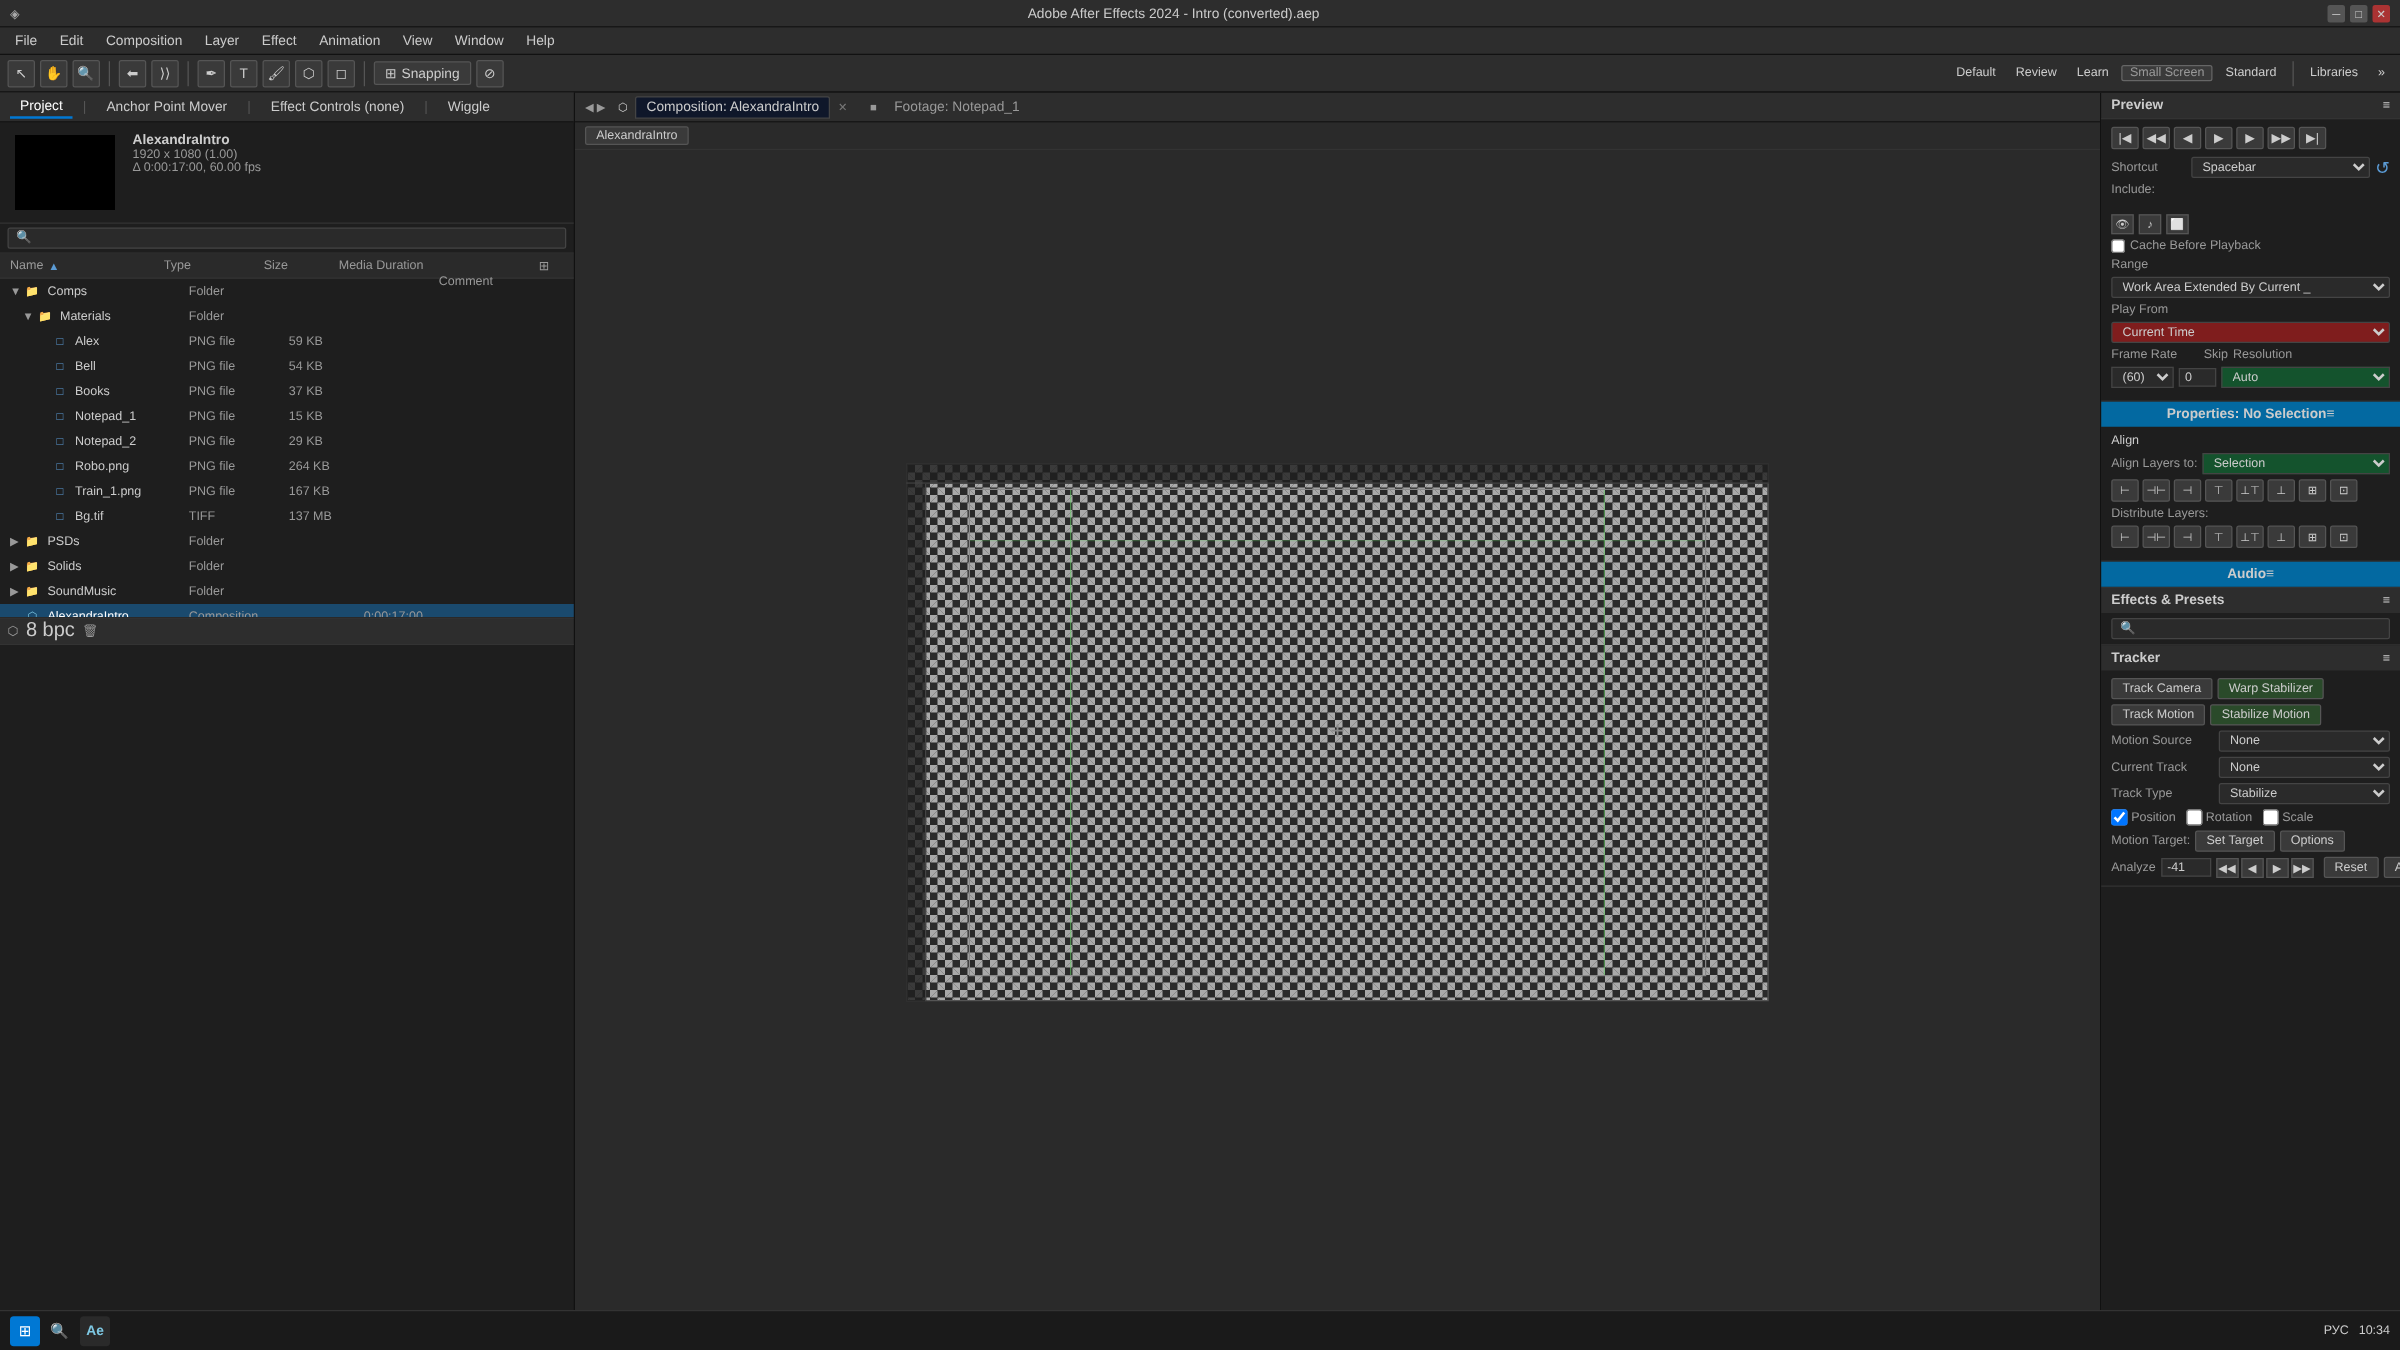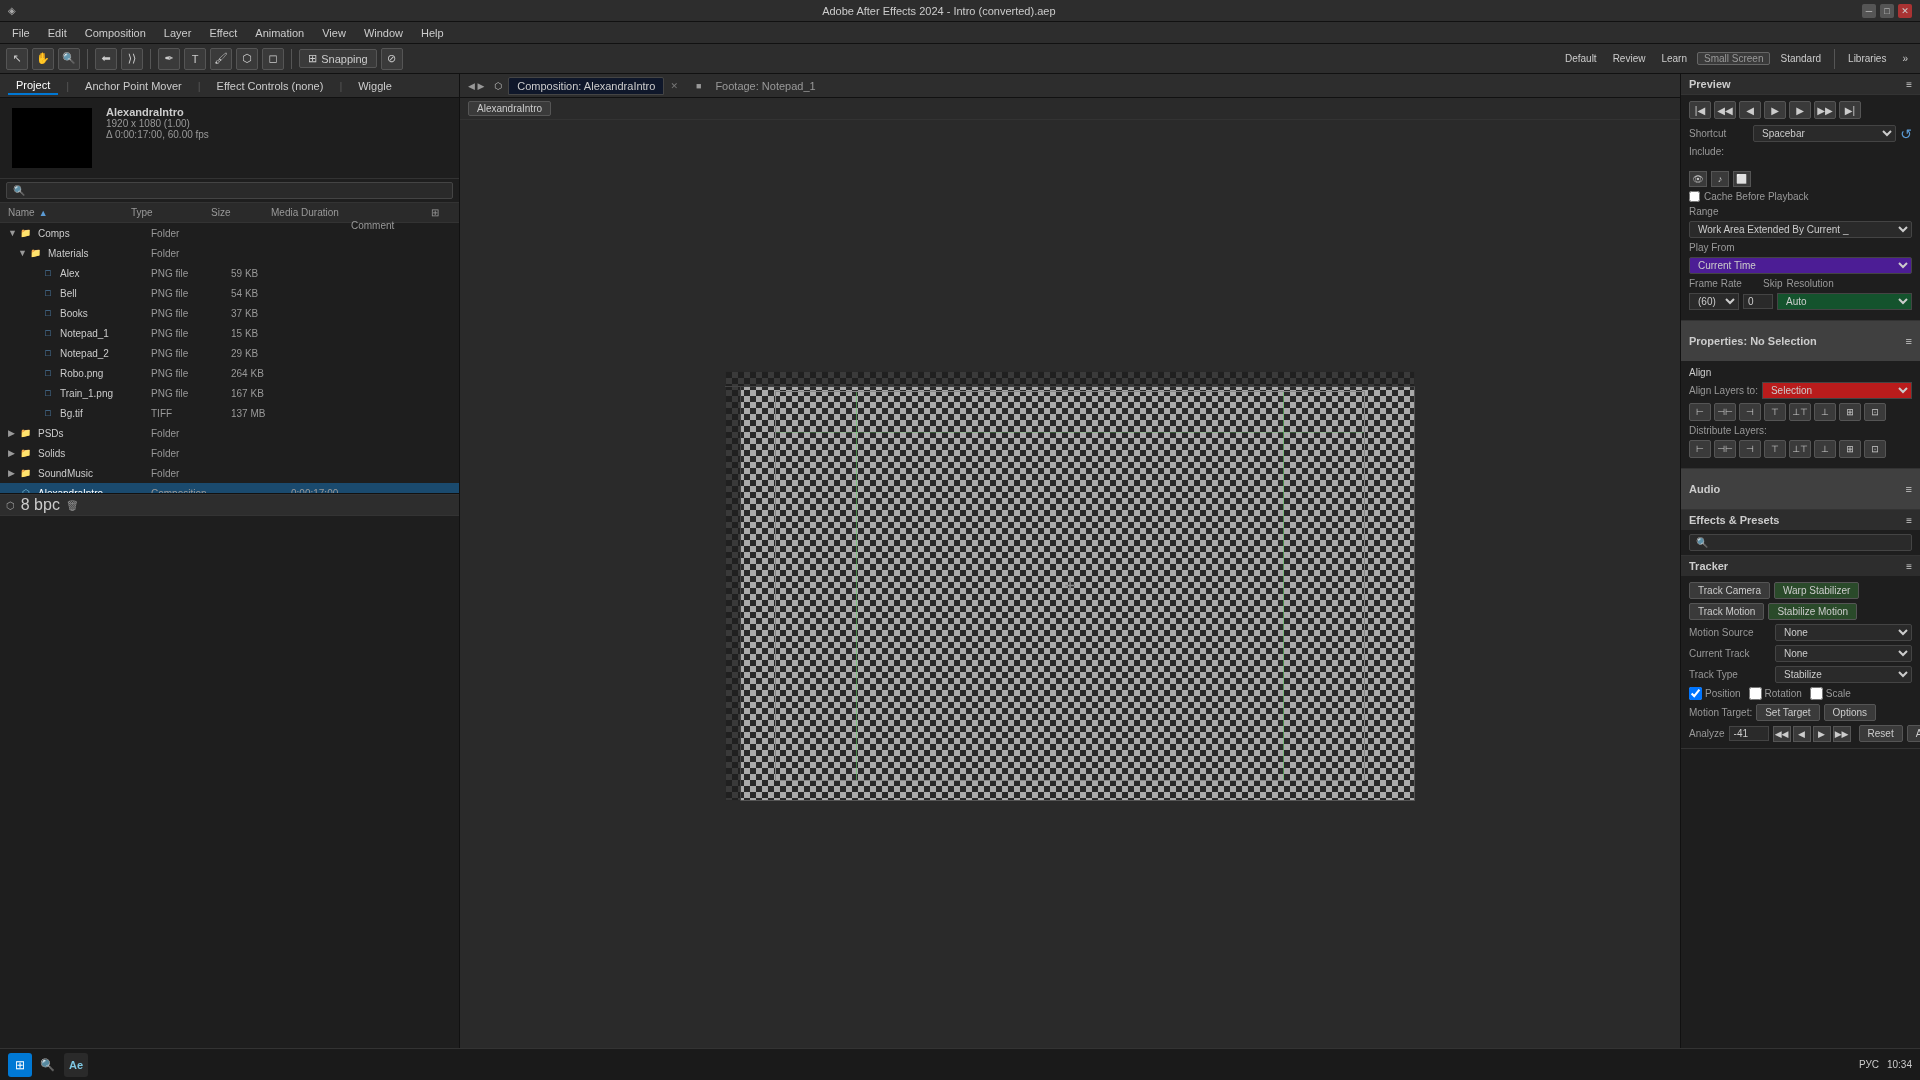--- a/index.html
+++ b/index.html
@@ -63,21 +63,21 @@
     #comp-viewer { flex: 1; background: #2a2a2a; display: flex; align-items: center; justify-content: center; position: relative; overflow: hidden; }
 
     
     #viewer-toolbar { background: #2d2d2d; height: 28px; display: flex; align-items: center; padding: 0 8px; border-top: 1px solid #111; gap: 6px; }
     .viewer-btn { padding: 2px 6px; background: #3a3a3a; border: 1px solid #555; border-radius: 2px; color: #ccc; font-size: 10px; cursor: pointer; }
     .time-code { background: #000; color: #00cc00; font-family: monospace; font-size: 11px; padding: 2px 6px; border-radius: 2px; }
 
     
     #right-panel { width: 240px; background: #1e1e1e; border-left: 1px solid #111; display: flex; flex-direction: column; overflow-y: auto; }
     .right-section { border-bottom: 1px solid #333; }
-    .right-section-header { background: #404040; padding: 14px 8px; display: flex; align-items: center; justify-content: space-between; cursor: pointer; }
+    .right-section-header { background: #0369a1; padding: 4px 8px; display: flex; align-items: center; justify-content: center; cursor: pointer; }
     .right-section-header span { font-size: 11px; color: #ccc; font-weight: bold; }
     .preview-title { background: #2d2d2d; padding: 4px 8px; display: flex; align-items: center; justify-content: space-between; border-bottom: 1px solid #333; }
     .preview-title span { font-size: 11px; color: #ccc; font-weight: bold; }
     .preview-controls { padding: 6px 8px; }
     .shortcut-row { display: flex; align-items: center; gap: 4px; margin-bottom: 4px; }
     .shortcut-label { font-size: 10px; color: #999; width: 60px; }
     .shortcut-val { flex: 1; background: #2a2a2a; border: 1px solid #444; color: #ccc; padding: 1px 4px; font-size: 10px; border-radius: 2px; }
     .checkbox-row { display: flex; align-items: center; gap: 4px; margin-bottom: 4px; }
     .checkbox-row input { width: 11px; height: 11px; }
     .checkbox-row label { font-size: 10px; color: #999; }
@@ -463,21 +463,21 @@
         <div style="margin-bottom:4px;">
           <select style="width:100%;background:#2a2a2a;border:1px solid #444;color:#ccc;padding:1px 4px;font-size:10px;border-radius:2px;">
             <option>Work Area Extended By Current _</option>
           </select>
         </div>
 
         <div class="range-row">
           <span class="range-label">Play From</span>
         </div>
         <div style="margin-bottom:4px;">
-          <select style="width:100%;background:#4c1d95;border:1px solid #444;color:#ccc;padding:1px 4px;font-size:10px;border-radius:2px;">
+          <select style="width:100%;background:#7f1d1d;border:1px solid #444;color:#ccc;padding:1px 4px;font-size:10px;border-radius:2px;">
             <option>Current Time</option>
           </select>
         </div>
 
         <div style="display:flex;align-items:center;gap:4px;margin-bottom:4px;">
           <span style="font-size:10px;color:#999;width:70px;">Frame Rate</span>
           <span style="font-size:10px;color:#999;">Skip</span>
           <span style="font-size:10px;color:#999;">Resolution</span>
         </div>
         <div style="display:flex;align-items:center;gap:4px;margin-bottom:4px;">
@@ -494,21 +494,21 @@
 
     <div class="right-section">
       <div class="right-section-header">
         <span>Properties: No Selection</span>
         <span>≡</span>
       </div>
       <div class="align-controls">
         <div style="font-size:10px;color:#ccc;margin-bottom:4px;">Align</div>
         <div style="display:flex;align-items:center;gap:4px;margin-bottom:4px;">
           <span style="font-size:10px;color:#999;">Align Layers to:</span>
-          <select style="flex:1;background:#b91c1c;border:1px solid #444;color:#ccc;padding:1px 4px;font-size:10px;">
+          <select style="flex:1;background:#14532d;border:1px solid #444;color:#ccc;padding:1px 4px;font-size:10px;">
             <option>Selection</option>
           </select>
         </div>
         <div class="align-row">
           <div class="align-btn">⊢</div>
           <div class="align-btn">⊣⊢</div>
           <div class="align-btn">⊣</div>
           <div class="align-btn">⊤</div>
           <div class="align-btn">⊥⊤</div>
           <div class="align-btn">⊥</div>

